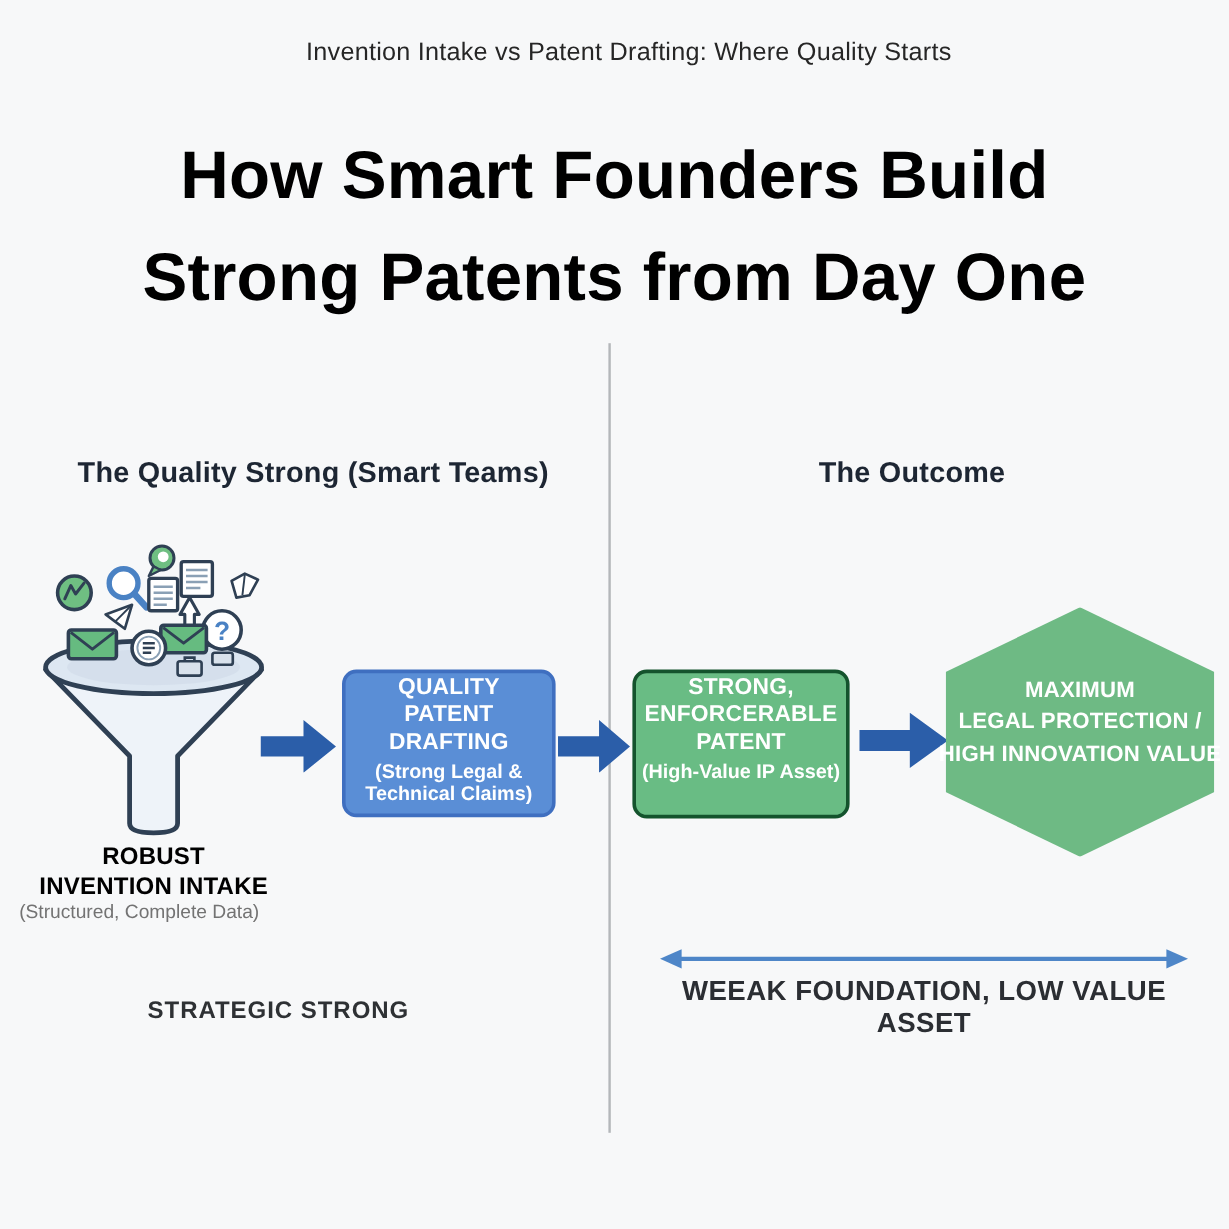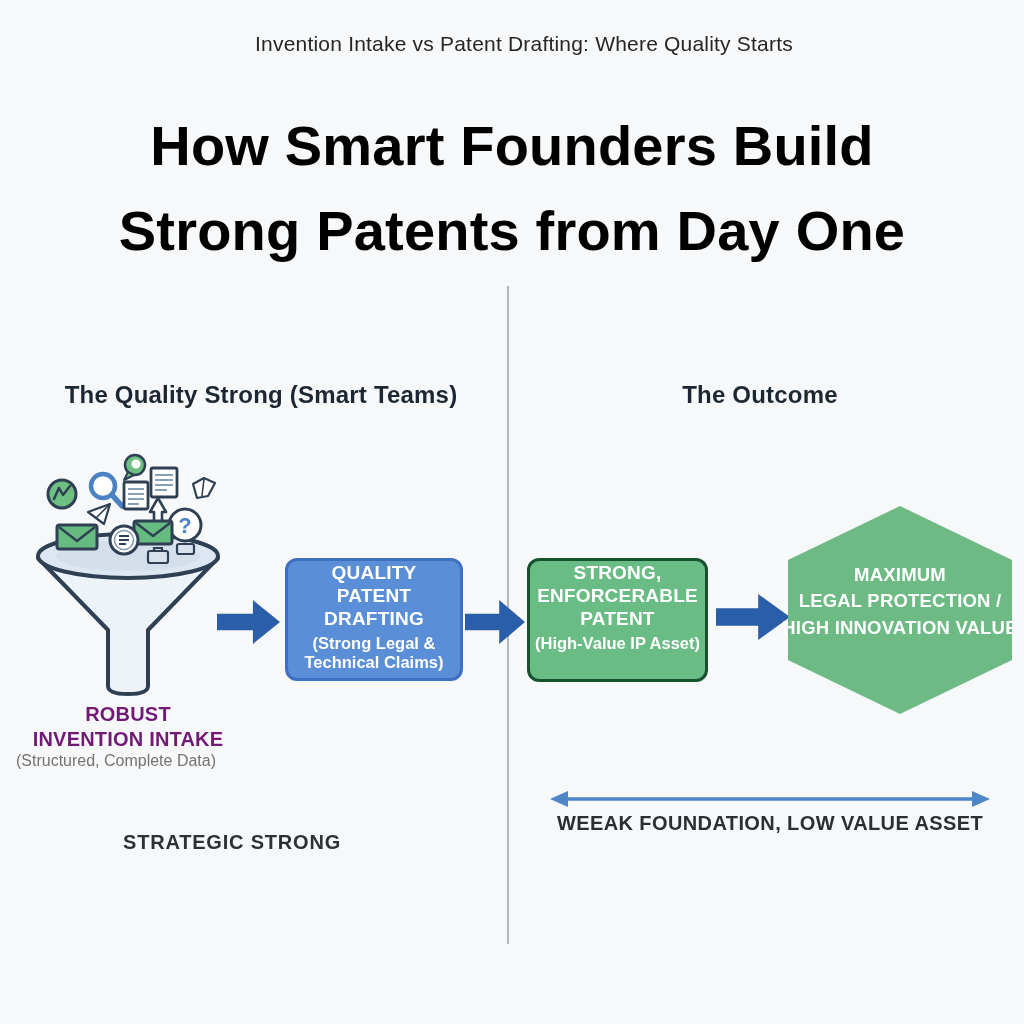--- a/index.html
+++ b/index.html
@@ -53,34 +53,34 @@
 
   .block-arrow{
     background:#2b5ea9;
     clip-path:polygon(0 31%,57% 31%,57% 0,100% 50%,57% 100%,57% 69%,0 69%);
   }
   .arrow-1{left:217px;top:600px;width:63px;height:44px;}
   .arrow-2{left:465px;top:600px;width:60px;height:44px;}
   .arrow-3{left:716px;top:594px;width:74px;height:46px;}
 
   .intake-label{
-    left:18px;top:702px;width:220px;font-size:20px;font-weight:700;color:#701a75;
+    left:18px;top:702px;width:220px;font-size:20px;font-weight:700;color:#000000;
     line-height:1.25;letter-spacing:.2px;
   }
   .intake-sub{
     left:6px;top:752px;width:220px;font-size:16px;font-weight:500;color:#737373;
   }
   .strategic{
     left:82px;top:831px;width:300px;font-size:20px;font-weight:600;color:#2e3134;
     letter-spacing:.8px;
   }
 
   .axis-arrow{left:540px;top:787px;width:460px;height:24px;}
   .axis-label{
-    left:545px;top:812px;width:450px;font-size:20px;font-weight:600;color:#2b2e33;
+    left:545px;top:812px;width:450px;font-size:23px;font-weight:600;color:#2b2e33;
     letter-spacing:.4px;
   }
   .funnel-wrap{left:30px;top:448px;width:200px;height:260px;}
 </style>
 </head>
 <body>
 
 <div class="abs subtitle center">Invention Intake vs Patent Drafting: Where Quality Starts</div>
 
 <div class="abs title center pre">How Smart Founders Build

